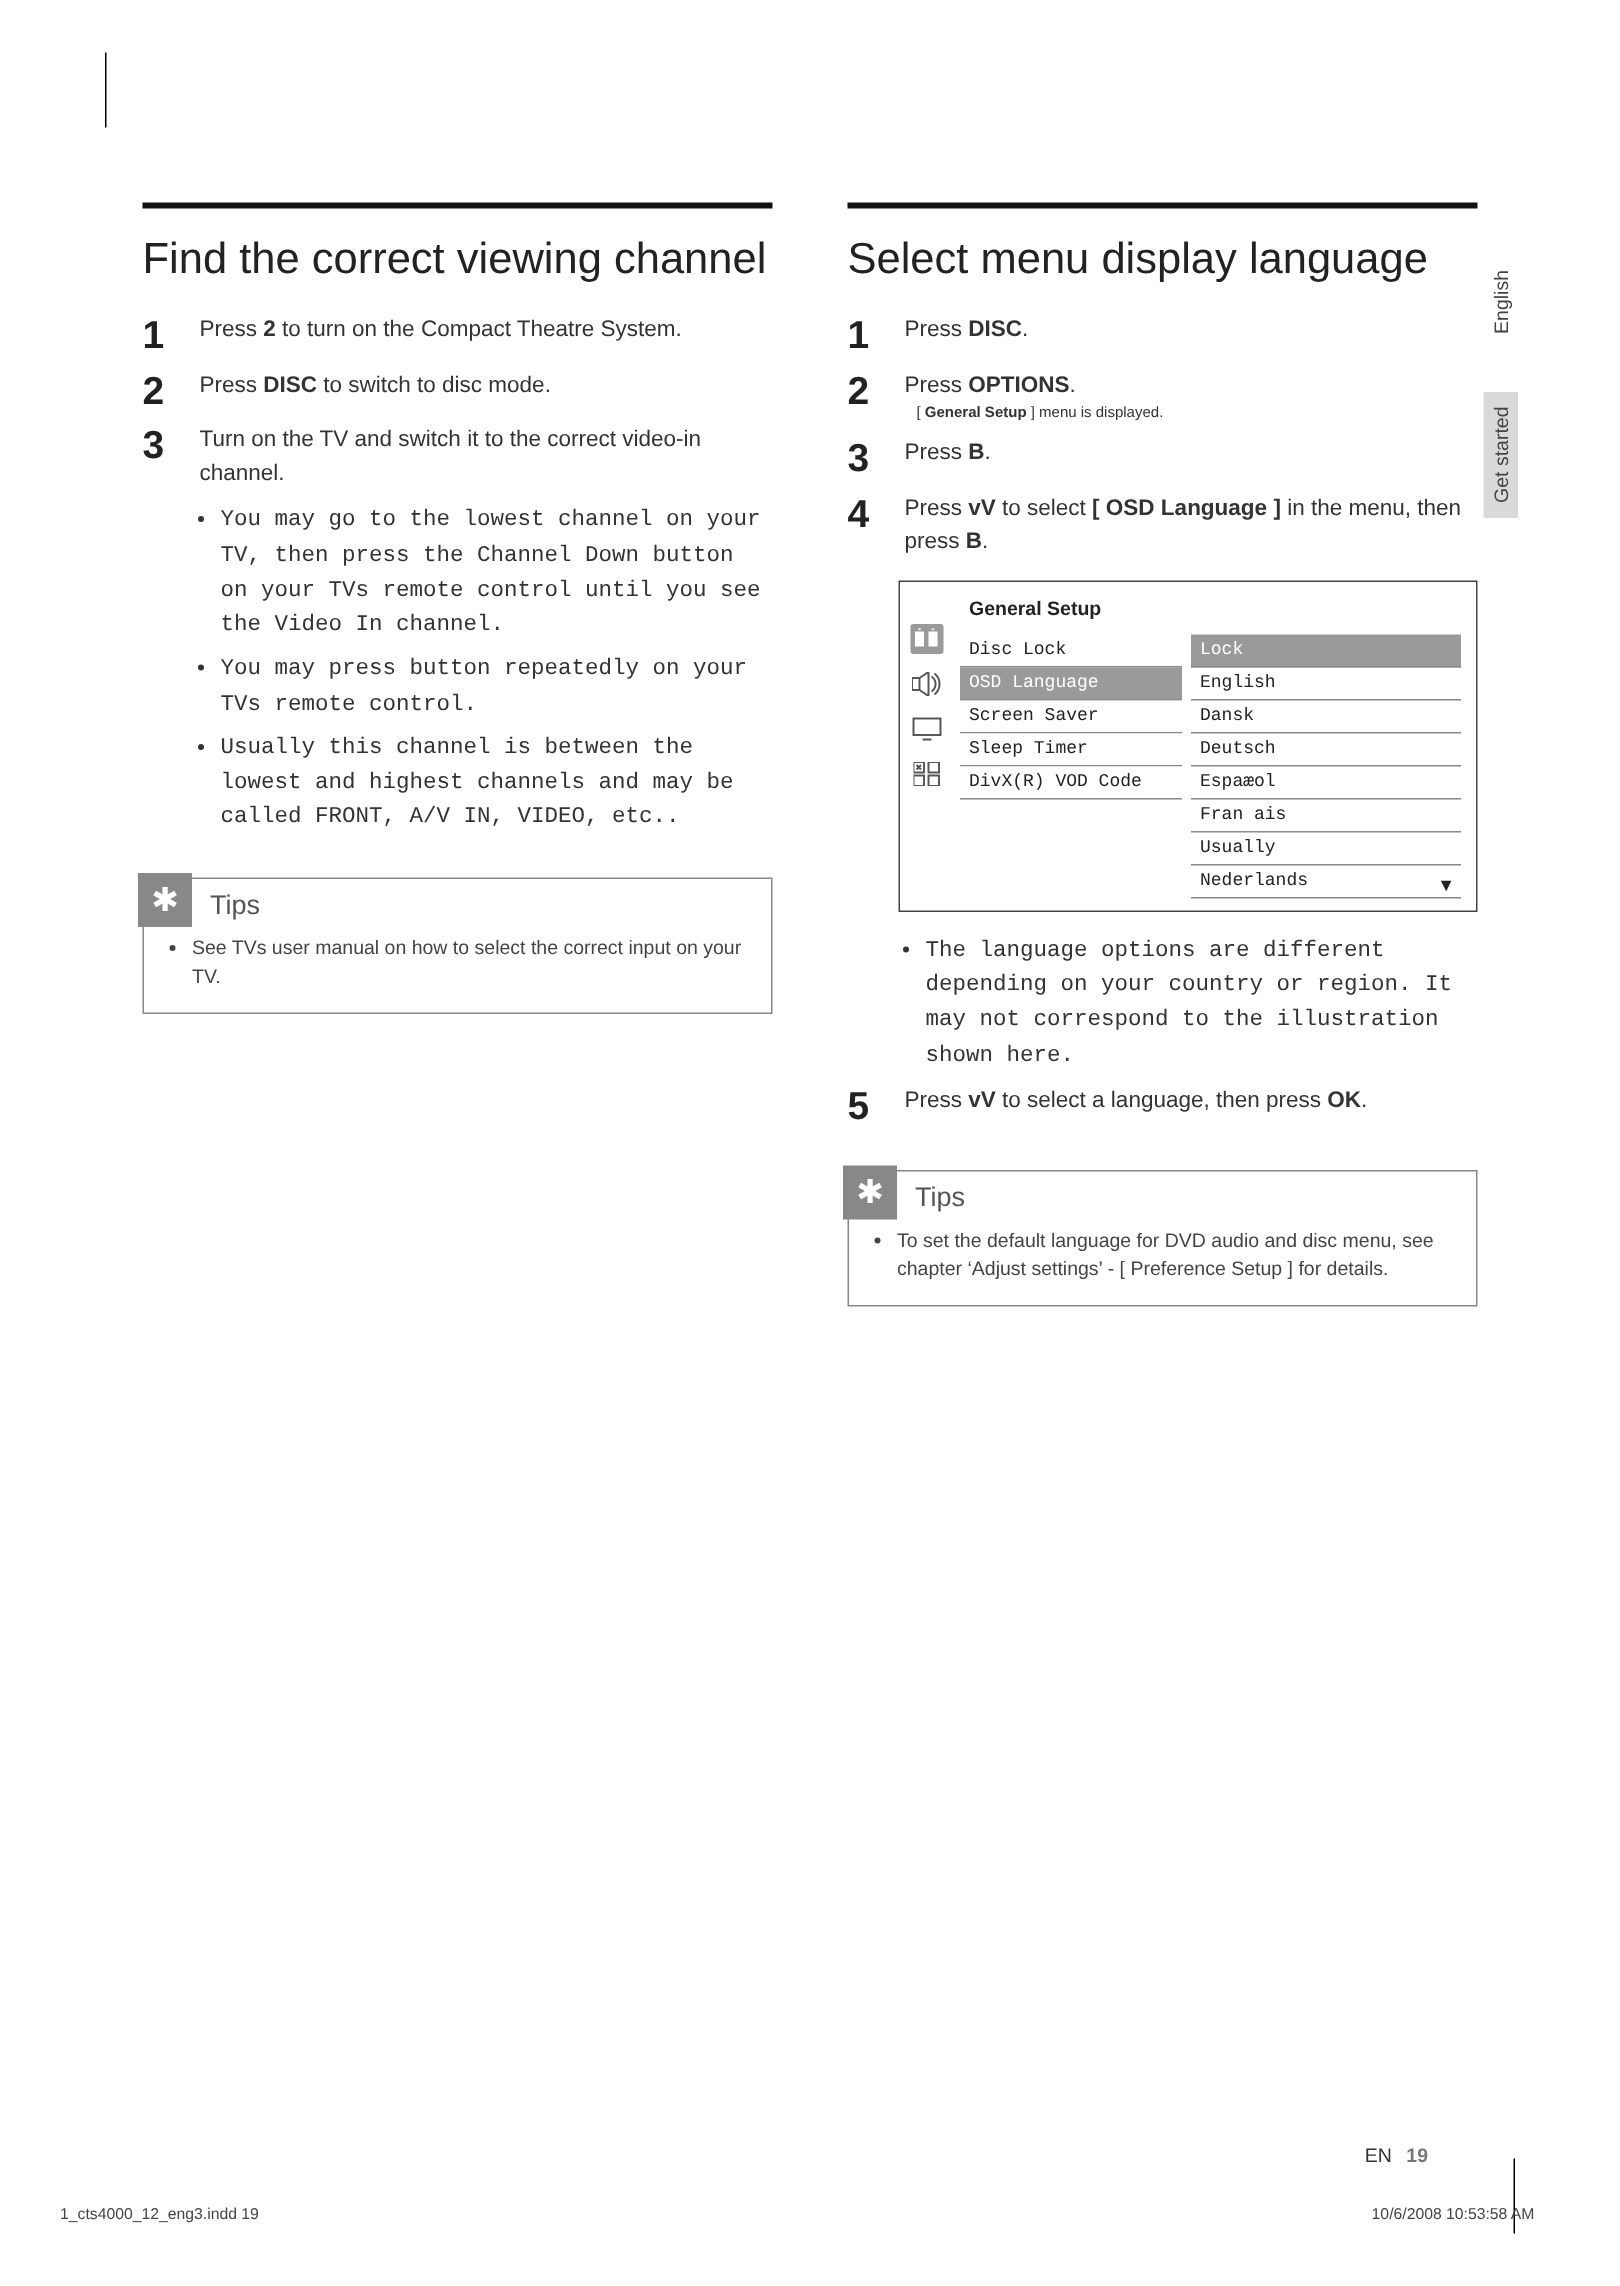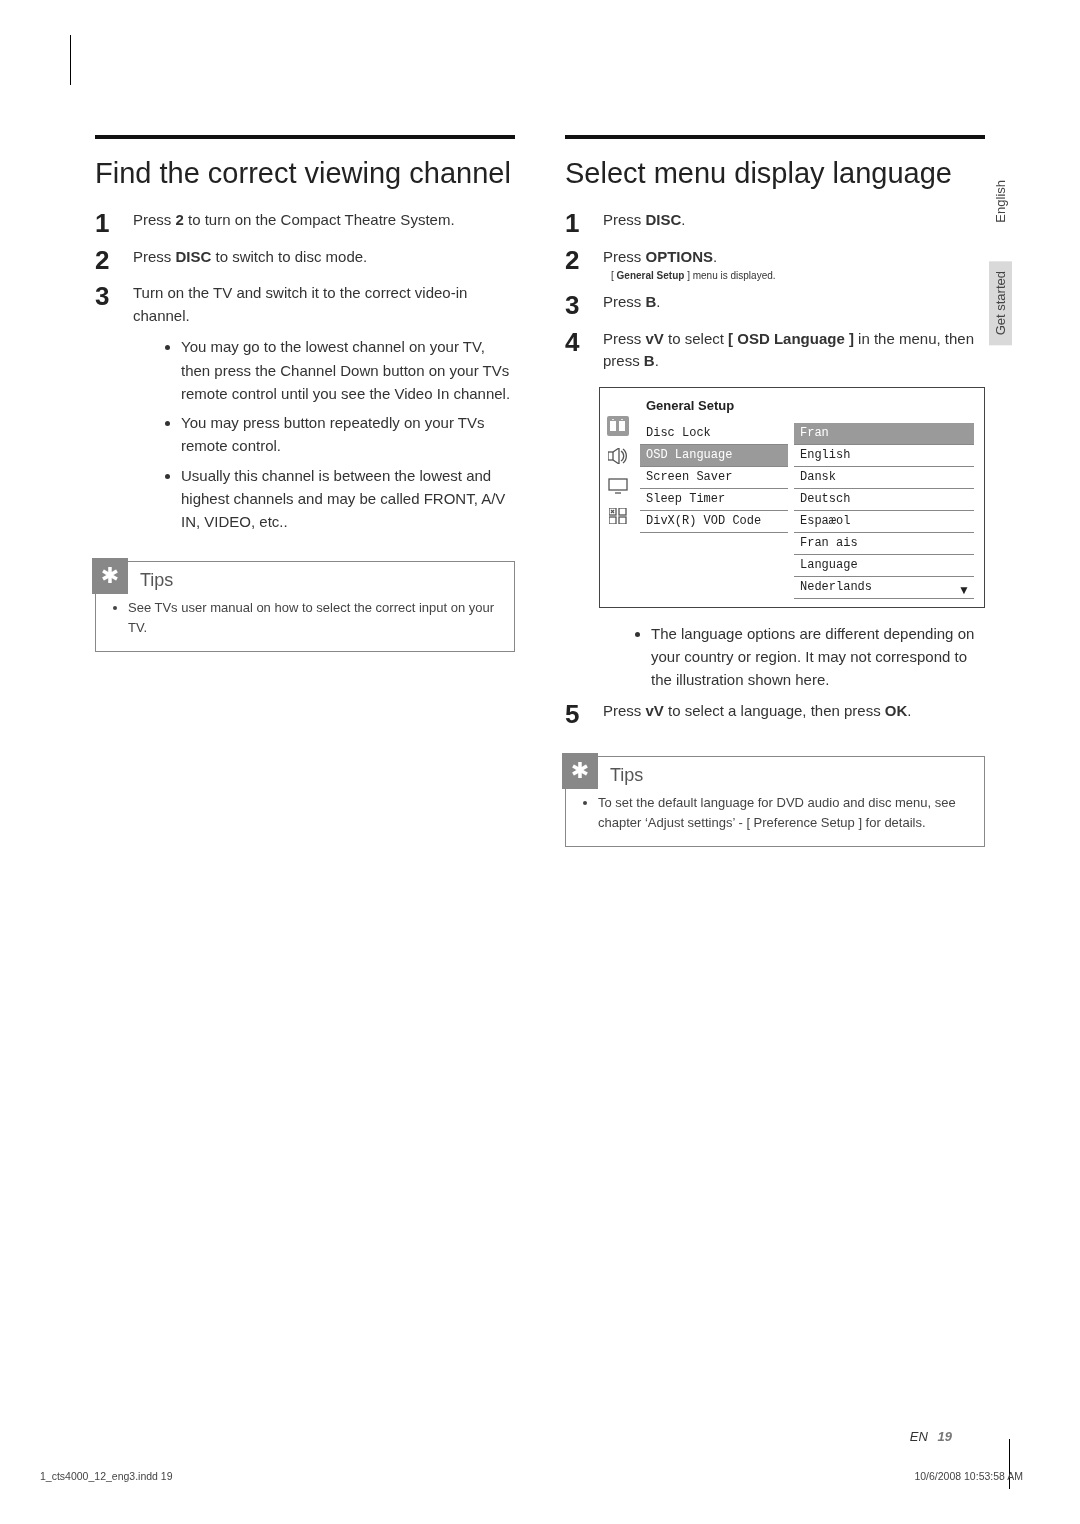--- a/index.html
+++ b/index.html
@@ -11,21 +11,21 @@
   .cols { display: flex; gap: 50px; }
   .col { flex: 1 1 0; }
   .rule { border-top: 4px solid #111; margin-bottom: 16px; }
   h2 { font-weight: 400; font-size: 29px; line-height: 1.25; margin-bottom: 18px; color: #222; }
   .steps { list-style: none; }
   .step { display: flex; gap: 16px; margin: 8px 0; align-items: flex-start; }
   .num { font-size: 26px; font-weight: 700; min-width: 22px; color: #222; line-height: 1.1; }
   .step-body { font-size: 15px; line-height: 1.5; color: #333; flex:1; }
   .step-body .b { font-weight: 700; }
   .step-sub { font-size: 10px; line-height: 1.5; color: #333; margin-left: 8px; }
-  ul.bullets { list-style: disc; margin: 8px 0 8px 86px; }
+  ul.bullets { list-style: disc; margin: 8px 0 8px 52px; font-family: Liberation Mono, monospace; }
   ul.bullets li { font-size: 15px; line-height: 1.55; margin: 6px 0; color: #333; }
   .tips-box { border: 1px solid #888; margin-top: 28px; }
   .tips-head { display: flex; align-items: stretch; }
   .tips-iconwrap { width: 36px; height: 36px; background: #888; display:flex; align-items:center; justify-content:center; color:#fff; font-size:22px; position:relative; top:-4px; left:-4px; }
   .tips-title { display:flex; align-items:center; padding-left:8px; font-size:18px; color:#555; }
   .tips-body { padding: 0px 14px 14px 14px; }
   .tips-body ul { list-style: disc; margin-left: 18px; }
   .tips-body li { font-size: 13px; line-height: 1.5; color: #444; }
   .osd { border: 1px solid #444; margin: 14px 0 14px 34px; position: relative; display:flex; }
   .osd-icons { width: 36px; display:flex; flex-direction:column; align-items:center; padding-top: 28px; gap: 10px; }
@@ -38,21 +38,21 @@
   .osd-colB { flex: 1 1 auto; }
   .cell { font-size: 12px; padding: 4px 6px; border-bottom: 1px solid #888; height: 22px; display:flex; align-items:center; }
   .cellA { background:#fff; color:#222; }
   .cellA.selected { background:#9a9a9a; color:#fff; }
   .cellB { color:#222; }
   .cellB.selected { background:#9a9a9a; color:#fff; }
   .osd-arrow { position:absolute; bottom:10px; right:14px; font-size:12px; color:#222; }
   .side-tabs { position: absolute; right: 68px; top: 170px; display: flex; flex-direction: column; gap: 28px; align-items: center; }
   .side-tab { writing-mode: vertical-rl; transform: rotate(180deg); font-size: 13px; color: #444; padding: 10px 4px; }
   .side-tab.shaded { background: #d9d9d9; }
-  .footer { position:absolute; bottom: 80px; right: 128px; font-size: 13px; color:#333;font-style:italic; }
+  .footer { position:absolute; bottom: 80px; right: 128px; font-size: 13px; color:#333; }
   .footer .pn { font-weight:700; color:#777; margin-left:6px; }
   .indline { position:absolute; bottom: 42px; left: 0; right:17px; display:flex; justify-content:space-between; padding: 0 40px; font-size: 10.5px; color:#444; }
   .ic1 { background:#9a9a9a; color:#fff; border-radius:2px; width:22px; height:20px; display:flex; align-items:center; justify-content:center;}
 </style>
 </head>
 <body>
 
 <div class="page">
   <div class="crop-tl"></div>
   <div class="crop-br"></div>
@@ -179,27 +179,27 @@
           <div class="osd-title">General Setup</div>
           <div class="osd-grid">
             <div class="osd-colA">
               <div class="cell cellA">Disc Lock</div>
               <div class="cell cellA selected">OSD Language</div>
               <div class="cell cellA">Screen Saver</div>
               <div class="cell cellA">Sleep Timer</div>
               <div class="cell cellA">DivX(R) VOD Code</div>
             </div>
             <div class="osd-colB">
-              <div class="cell cellB selected">Fran</div>
+              <div class="cell cellB selected">Lock</div>
               <div class="cell cellB">English</div>
               <div class="cell cellB">Dansk</div>
               <div class="cell cellB">Deutsch</div>
               <div class="cell cellB">Espaæol</div>
               <div class="cell cellB">Fran ais</div>
-              <div class="cell cellB">Language</div>
+              <div class="cell cellB">Usually</div>
               <div class="cell cellB">Nederlands</div>
             </div>
           </div>
         </div>
         <div class="osd-arrow">▼</div>
       </div>
 
       <ul class="bullets">
         <li>The language options are different depending on your country or region. It may not correspond to the illustration shown here.</li>
       </ul>

